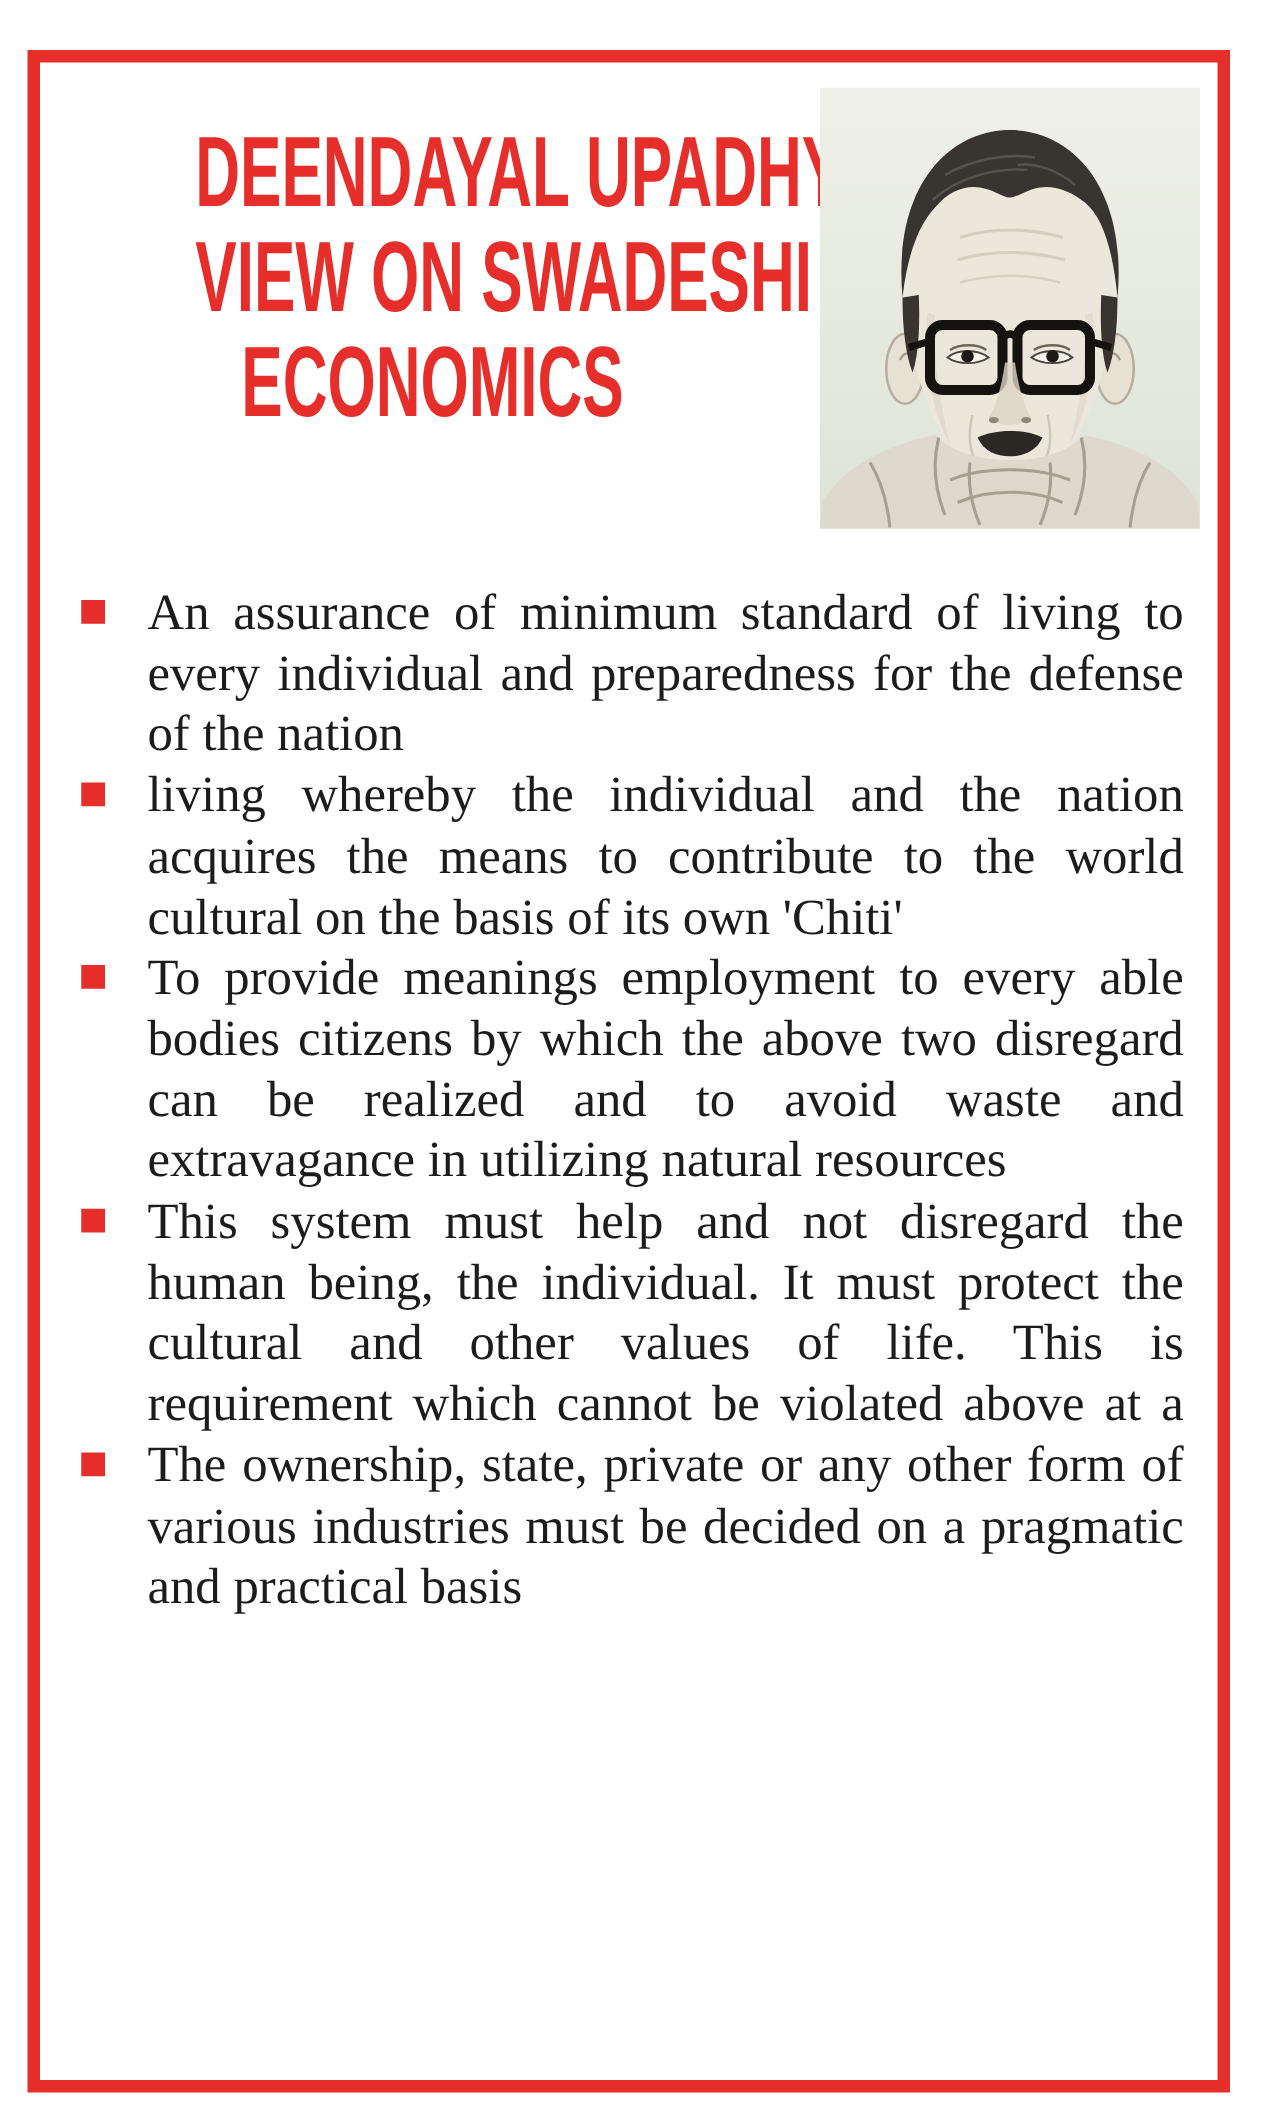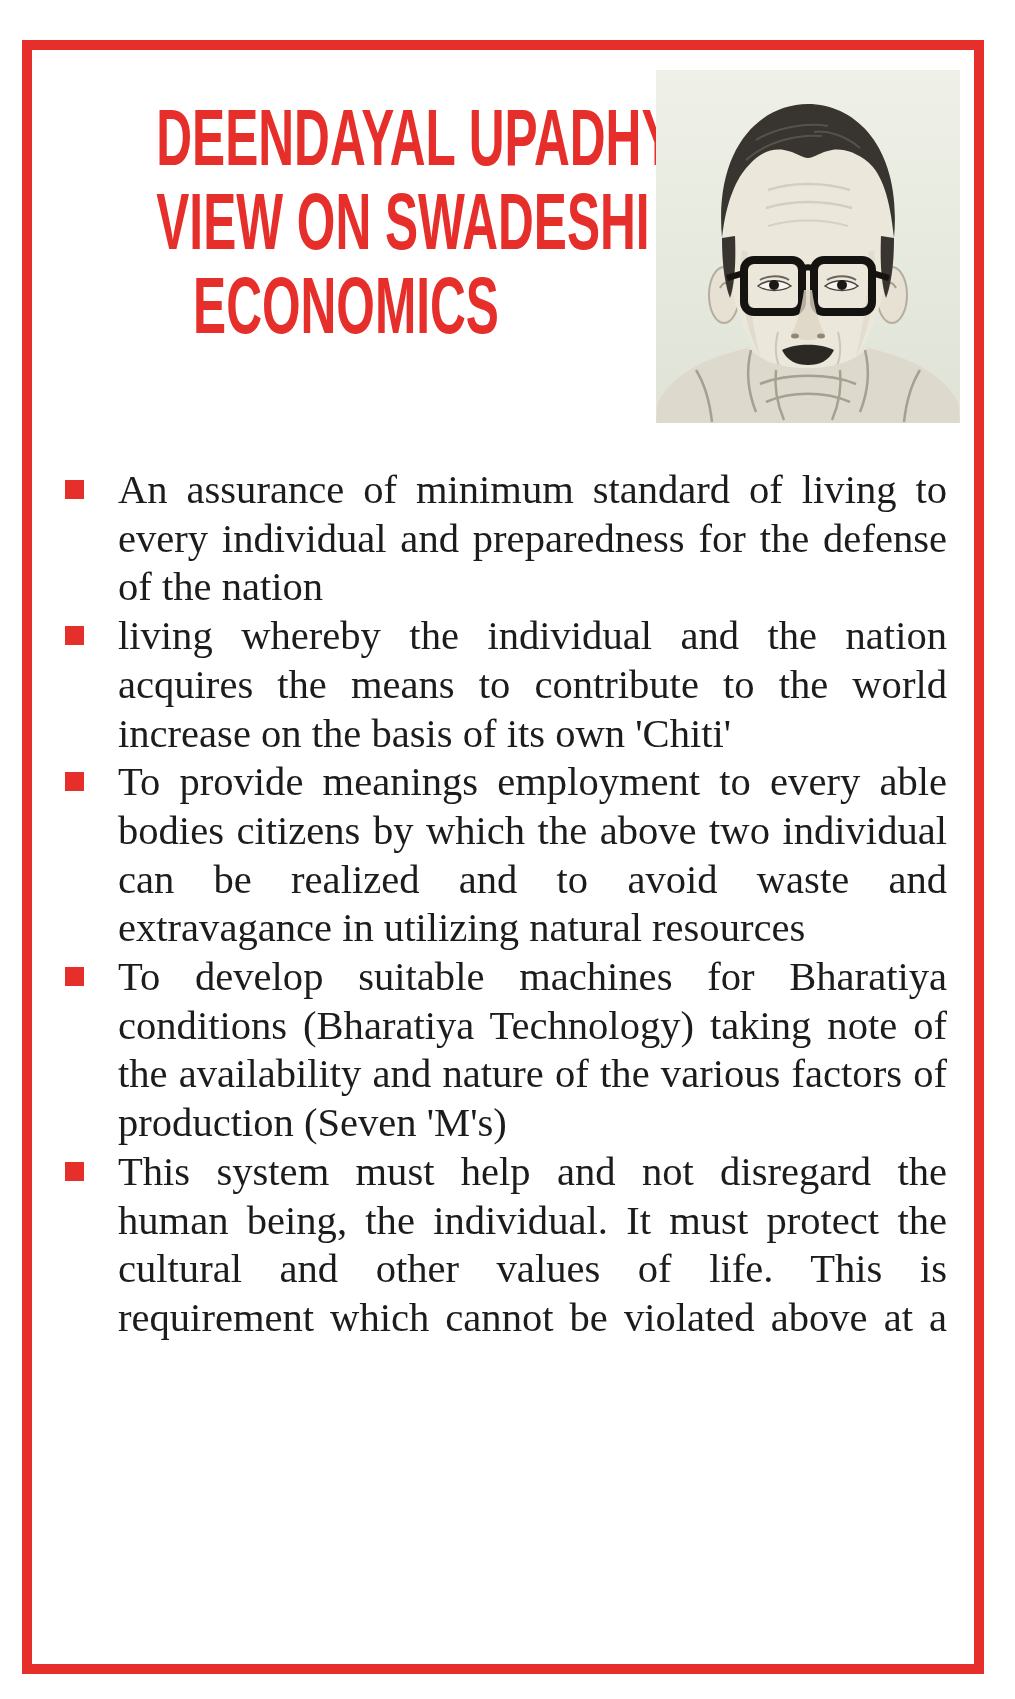--- a/index.html
+++ b/index.html
@@ -142,49 +142,48 @@
         <div class="bl">every individual and preparedness for the defense</div>
         <div class="bl last">of the nation</div>
       </div>
     </div>
 
     <div class="item">
       <span class="sq"></span>
       <div class="btxt">
         <div class="bl">living whereby the individual and the nation</div>
         <div class="bl">acquires the means to contribute to the world</div>
-        <div class="bl last">increase on the basis of its own 'Chiti'</div>
+        <div class="bl last">cultural on the basis of its own 'Chiti'</div>
       </div>
     </div>
 
     <div class="item">
       <span class="sq"></span>
       <div class="btxt">
         <div class="bl">To provide meanings employment to every able</div>
-        <div class="bl">bodies citizens by which the above two individual</div>
+        <div class="bl">bodies citizens by which the above two disregard</div>
         <div class="bl">can be realized and to avoid waste and</div>
         <div class="bl last">extravagance in utilizing natural resources</div>
       </div>
     </div>
 
-    <div class="item">
-      <span class="sq"></span>
-      <div class="btxt">
-        <div class="bl">To develop suitable machines for Bharatiya</div>
-        <div class="bl">conditions (Bharatiya Technology) taking note of</div>
-        <div class="bl">the availability and nature of the various factors of</div>
-        <div class="bl last">production (Seven 'M's)</div>
-      </div>
-    </div>
 
     <div class="item">
       <span class="sq"></span>
       <div class="btxt">
         <div class="bl">This system must help and not disregard the</div>
         <div class="bl">human being, the individual. It must protect the</div>
         <div class="bl">cultural and other values of life. This is</div>
         <div class="bl">requirement which cannot be violated above at a</div>
       </div>
     </div>
 
+    <div class="item">
+      <span class="sq"></span>
+      <div class="btxt">
+        <div class="bl">The ownership, state, private or any other form of</div>
+        <div class="bl">various industries must be decided on a pragmatic</div>
+        <div class="bl last">and practical basis</div>
+      </div>
+    </div>
 
   </div>
 </div>
 
 </body></html>

